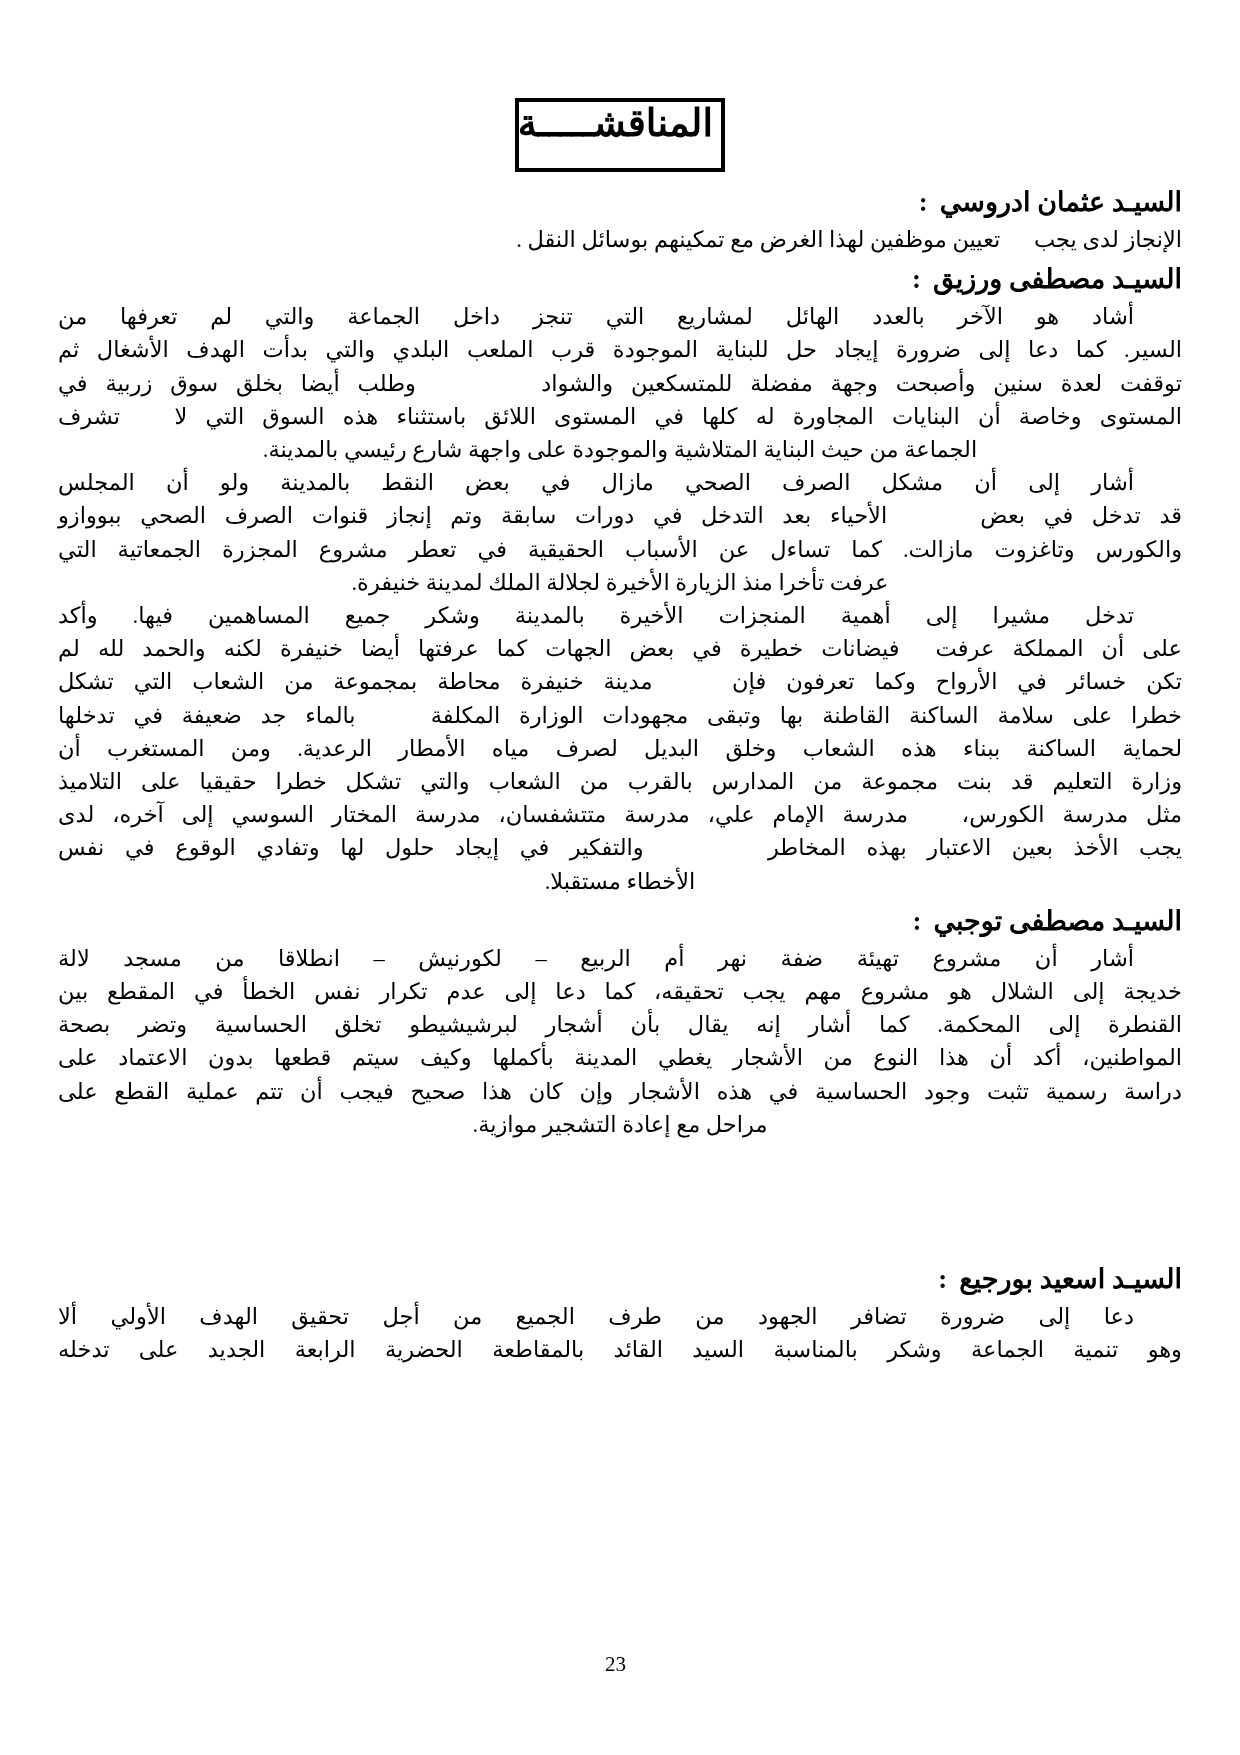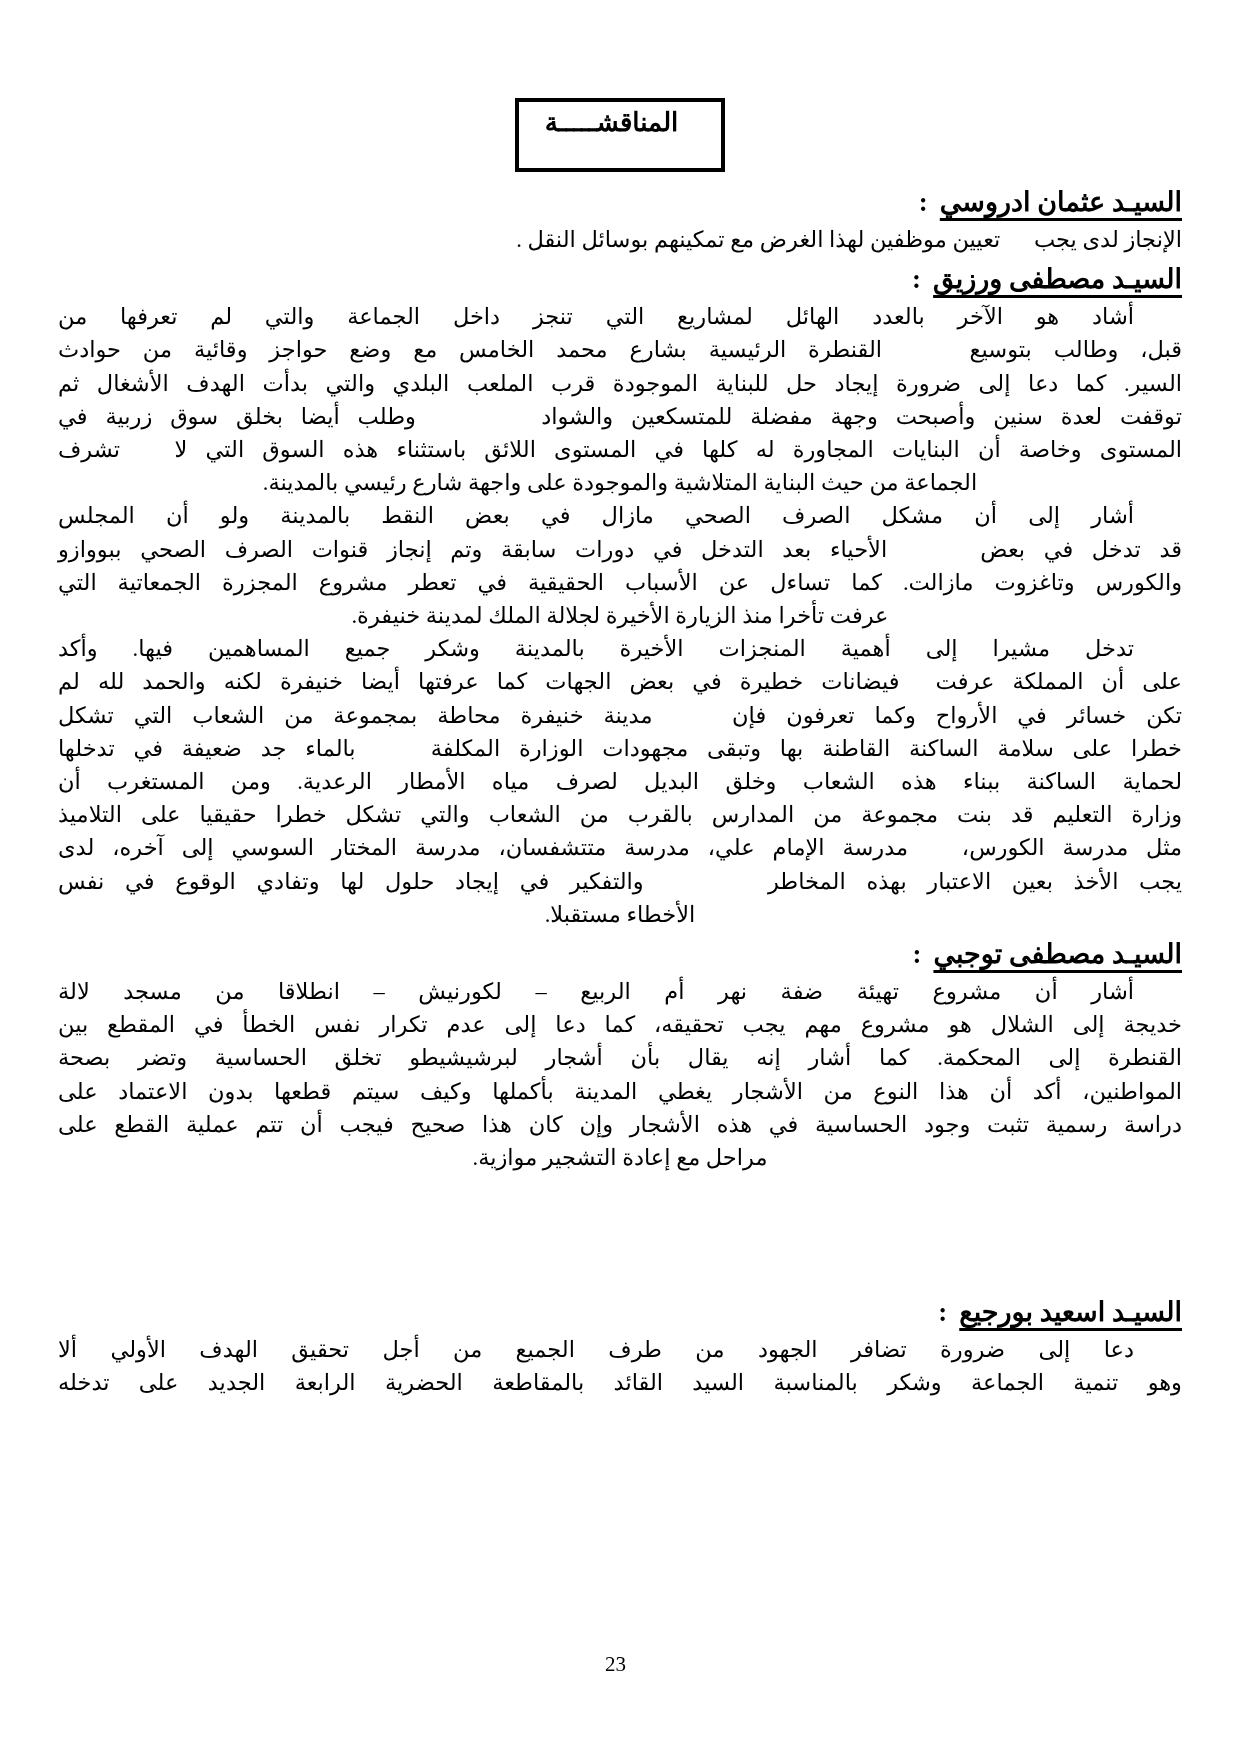--- a/index.html
+++ b/index.html
@@ -12,35 +12,34 @@
     color:#000;
     direction:rtl;
     font-family:"Liberation Serif","DejaVu Serif",serif;
     overflow:hidden;
   }
   .content { padding:0 58px; }
   .title-box {
     width:210px;
     margin:98px auto 10px auto;
     border:4px solid #000;
-    padding:3px 27px 27px 10px;
+    padding:3px 8px 27px 10px;
     text-align:center;
-    font-size:26px;
+    font-size:38px;
     font-weight:bold;
     line-height:36px;
   }
   .sec-heading {
     font-size:27px;
     font-weight:bold;
     line-height:41px;
     margin-top:3px;
     text-align:right;
   }
   .sec-heading .speaker {
-    text-decoration:underline;
     text-decoration-thickness:3px;
     text-underline-offset:7px;
   }
   .sec-heading .colon { margin-right:12px; }
   .ln {
     font-size:22.5px;
     line-height:33.2px;
     text-align:justify;
     text-align-last:justify;
     white-space:pre-wrap;
@@ -69,21 +68,20 @@
 
     <div class="sec-heading">
       <span class="speaker">السيـد عثمان ادروسي</span><span class="colon">:</span>
     </div>
     <div class="ln last-right">الإنجاز لدى يجب      تعيين موظفين لهذا الغرض مع تمكينهم بوسائل النقل .</div>
 
     <div class="sec-heading">
       <span class="speaker">السيـد مصطفى ورزيق</span><span class="colon">:</span>
     </div>
     <div class="ln first">أشاد هو الآخر بالعدد الهائل لمشاريع التي تنجز داخل الجماعة والتي لم تعرفها من</div>
-    <div class="ln">قبل، وطالب بتوسيع    القنطرة الرئيسية بشارع محمد الخامس مع وضع حواجز وقائية من حوادث</div>
     <div class="ln">السير. كما دعا إلى ضرورة إيجاد حل للبناية الموجودة قرب الملعب البلدي والتي بدأت الهدف الأشغال ثم</div>
     <div class="ln">توقفت لعدة سنين وأصبحت وجهة مفضلة للمتسكعين والشواد       وطلب أيضا بخلق سوق زربية في</div>
     <div class="ln">المستوى وخاصة أن البنايات المجاورة له كلها في المستوى اللائق باستثناء هذه السوق التي لا   تشرف</div>
     <div class="ln last-center">الجماعة من حيث البناية المتلاشية والموجودة على واجهة شارع رئيسي بالمدينة.</div>
 
     <div class="ln first">أشار إلى أن مشكل الصرف الصحي مازال في بعض النقط بالمدينة ولو أن المجلس</div>
     <div class="ln">قد تدخل في بعض     الأحياء بعد التدخل في دورات سابقة وتم إنجاز قنوات الصرف الصحي ببووازو</div>
     <div class="ln">والكورس وتاغزوت مازالت. كما تساءل عن الأسباب الحقيقية في تعطر مشروع المجزرة الجمعاتية التي</div>
     <div class="ln last-center">عرفت تأخرا منذ الزيارة الأخيرة لجلالة الملك لمدينة خنيفرة.</div>
 

